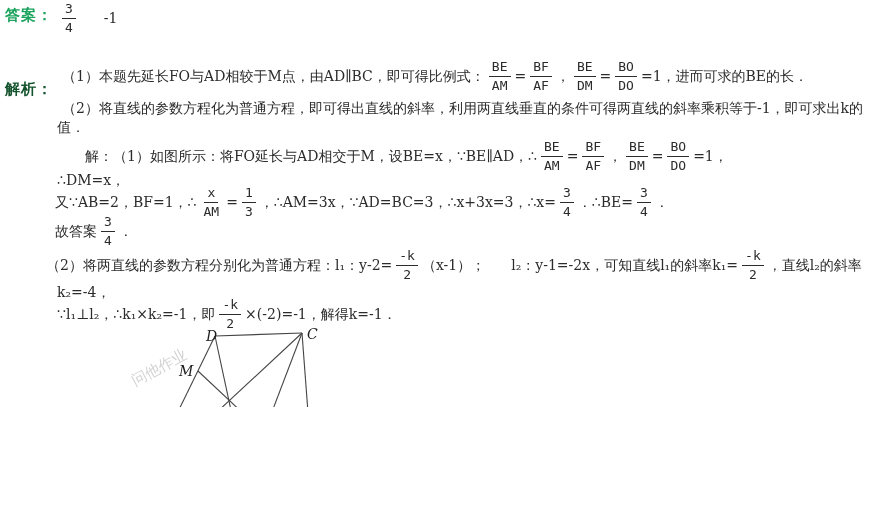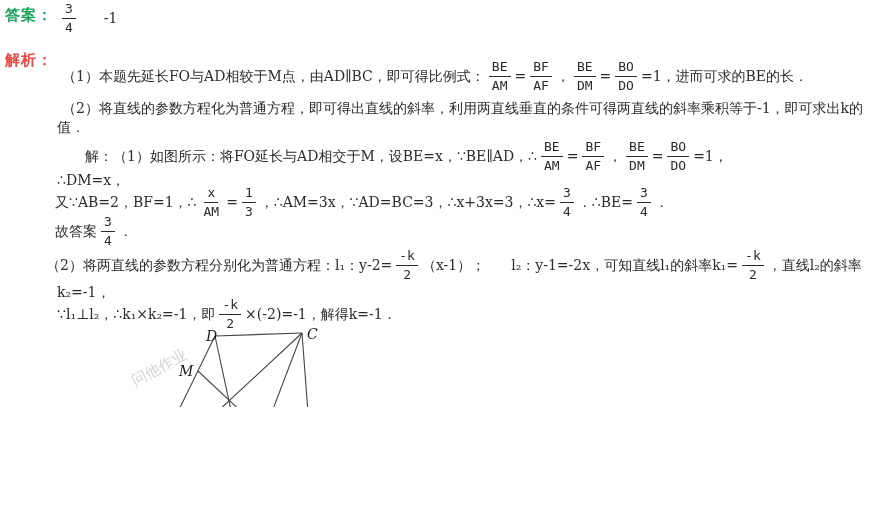--- a/index.html
+++ b/index.html
@@ -16,21 +16,21 @@
   .fd{padding:1px 3px 0 3px;}
   .figure{position:absolute;}
   svg text.vlabel{font-family:"DejaVu Serif","Liberation Serif",serif;font-style:italic;font-size:14px;fill:#1d1d1d;}
   svg text.wmark{font-family:"DejaVu Sans",sans-serif;}
 </style>
 </head>
 <body>
 
 <div class="page">
   <span class="glabel" style="left: 5px; top: 6px; color: rgb(26, 163, 92);">答案：</span>
-  <span class="glabel" style="left: 5px; top: 51px; color: #ef4444;">解析：</span>
+  <span class="glabel" style="left: 5px; top: 80px; color: #14532d;">解析：</span>
 
   <div>
       <div class="mline" style="left: 58px; top: 1px;">
         <span class="frac">
           <span class="fn">3</span>
           <span class="fd">4</span>
         </span>
         <span style="display: inline-block; width: 24px;"></span>
         <span class="txt">-1</span>
       </div>
@@ -129,21 +129,21 @@
         <span class="txt">（x-1）；</span>
         <span style="display: inline-block; width: 26px;"></span>
         <span class="txt">l₂：y-1=-2x，可知直线l₁的斜率k₁=</span>
         <span class="frac">
           <span class="fn">-k</span>
           <span class="fd">2</span>
         </span>
         <span class="txt">，直线l₂的斜率</span>
       </div>
       <div class="mline" style="left: 57px; top: 275px;">
-        <span class="txt">k₂=-1，</span>
+        <span class="txt">k₂=-4，</span>
       </div>
       <div class="mline" style="left: 57px; top: 297px;">
         <span class="txt">∵l₁⊥l₂，∴k₁×k₂=-1，即</span>
         <span class="frac">
           <span class="fn">-k</span>
           <span class="fd">2</span>
         </span>
         <span class="txt">×(-2)=-1，解得k=-1．</span>
       </div>
       <div class="mline" style="left: 55px; top: 468px; text-decoration: underline;">

